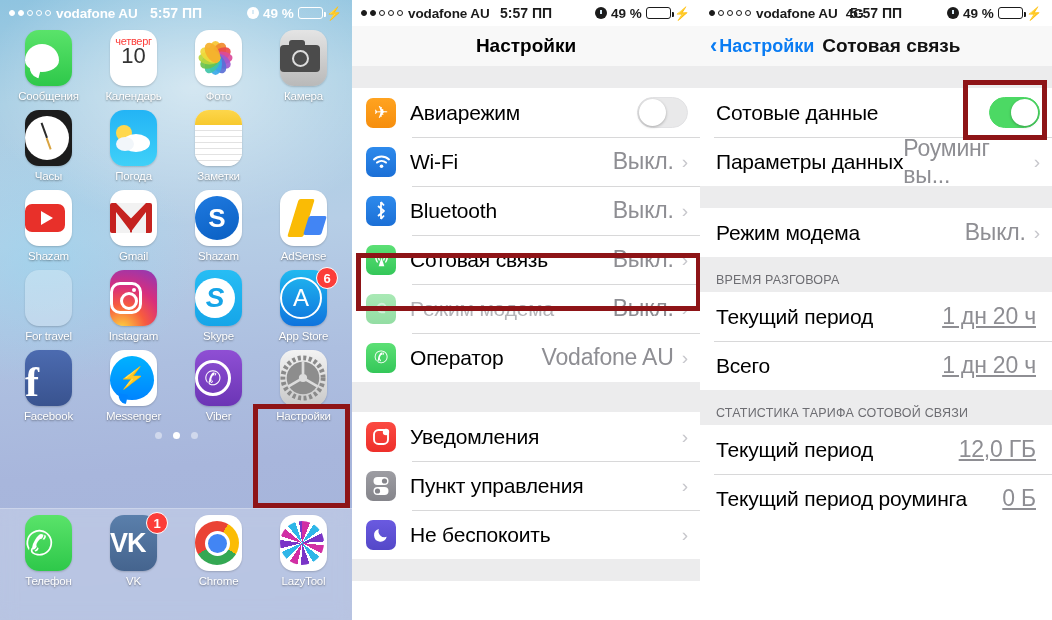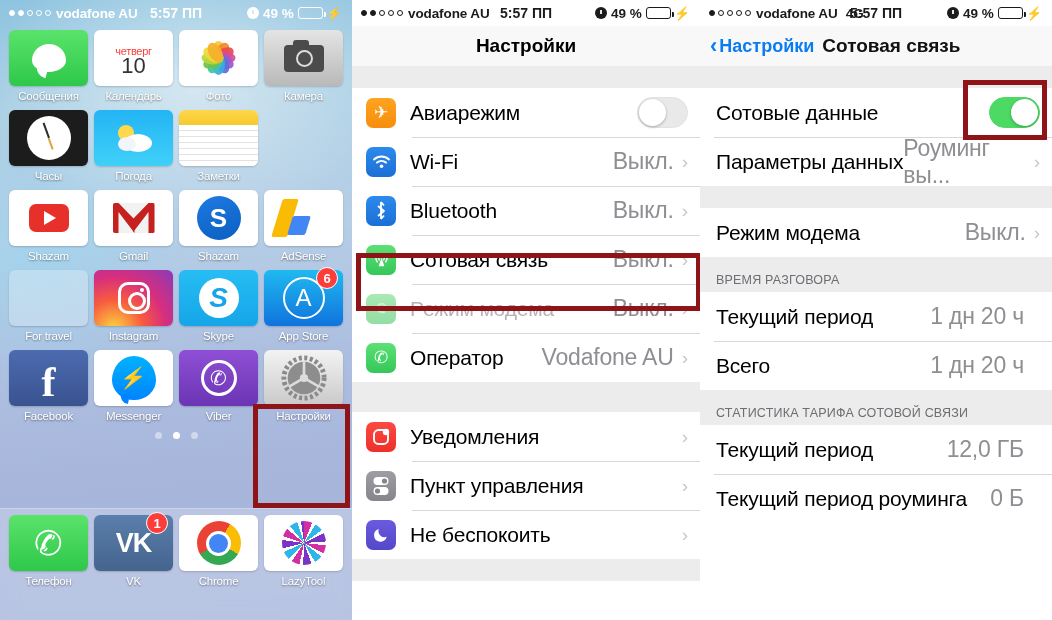--- a/index.html
+++ b/index.html
@@ -60,24 +60,24 @@
       linear-gradient(175deg, #8fc4e0 0%, #a9cfe4 16%, #b6cee6 38%, #adbfe0 58%, #a8b6dc 74%, #a4b4da 100%);
   }
   .home-grid { padding: 4px 6px 0; }
   .app-row { display: flex; }
   .app {
     width: 85px; height: 80px;
     display: flex; flex-direction: column; align-items: center;
     position: relative;
   }
   .app-icon {
-    width: 79px; height: 56px; border-radius: 6px;
+    width: 47px; height: 56px; border-radius: 14px;
     position: relative; overflow: hidden;
     box-shadow: 0 1px 2px rgba(0,0,0,0.18);
-    display: flex; align-items: center; justify-content: center;
+    display: flex; align-items: center; 
     flex-shrink: 0;
   }
   .app-label {
     margin-top: 4px; font-size: 11.5px; color: #fff;
     text-shadow: 0 1px 2px rgba(0,0,0,0.45);
     white-space: nowrap; letter-spacing: -0.2px;
   }
   .badge {
     position: absolute; top: -3px; right: 8px;
     min-width: 22px; height: 22px; border-radius: 11px;
@@ -228,21 +228,21 @@
   .row.no-icon + .row.no-icon::before { left: 14px; }
   .row.first::before { display: none; }
   .row-icon {
     width: 30px; height: 30px; border-radius: 7px; margin-right: 14px;
     display: flex; align-items: center; justify-content: center;
     color: #fff; font-size: 17px; flex-shrink: 0;
   }
   .row-label { font-size: 21px; color: #000; flex: 1; letter-spacing: -0.2px; }
   .row-label.dim { color: #b4b4b8; }
   .row-value { font-size: 23px; color: #8e8e93; margin-right: 8px; letter-spacing: -0.2px; }
-  .row-value.plain { margin-right: 16px; }
+  .row-value.plain { margin-right: 4px; text-decoration: underline; }
   .chev { color: #c7c7cc; font-size: 19px; font-weight: 500; line-height: 1; }
 
   .toggle {
     width: 51px; height: 31px; border-radius: 16px; position: relative;
     background: #e9e9ea; border: 1px solid #e2e2e4; flex-shrink: 0;
   }
   .toggle.on { background: #4cd964; border-color: #4cd964; }
   .toggle .knob {
     position: absolute; top: 1px; left: 1px; width: 27px; height: 27px;
     border-radius: 50%; background: #fff; box-shadow: 0 1px 3px rgba(0,0,0,0.28);

